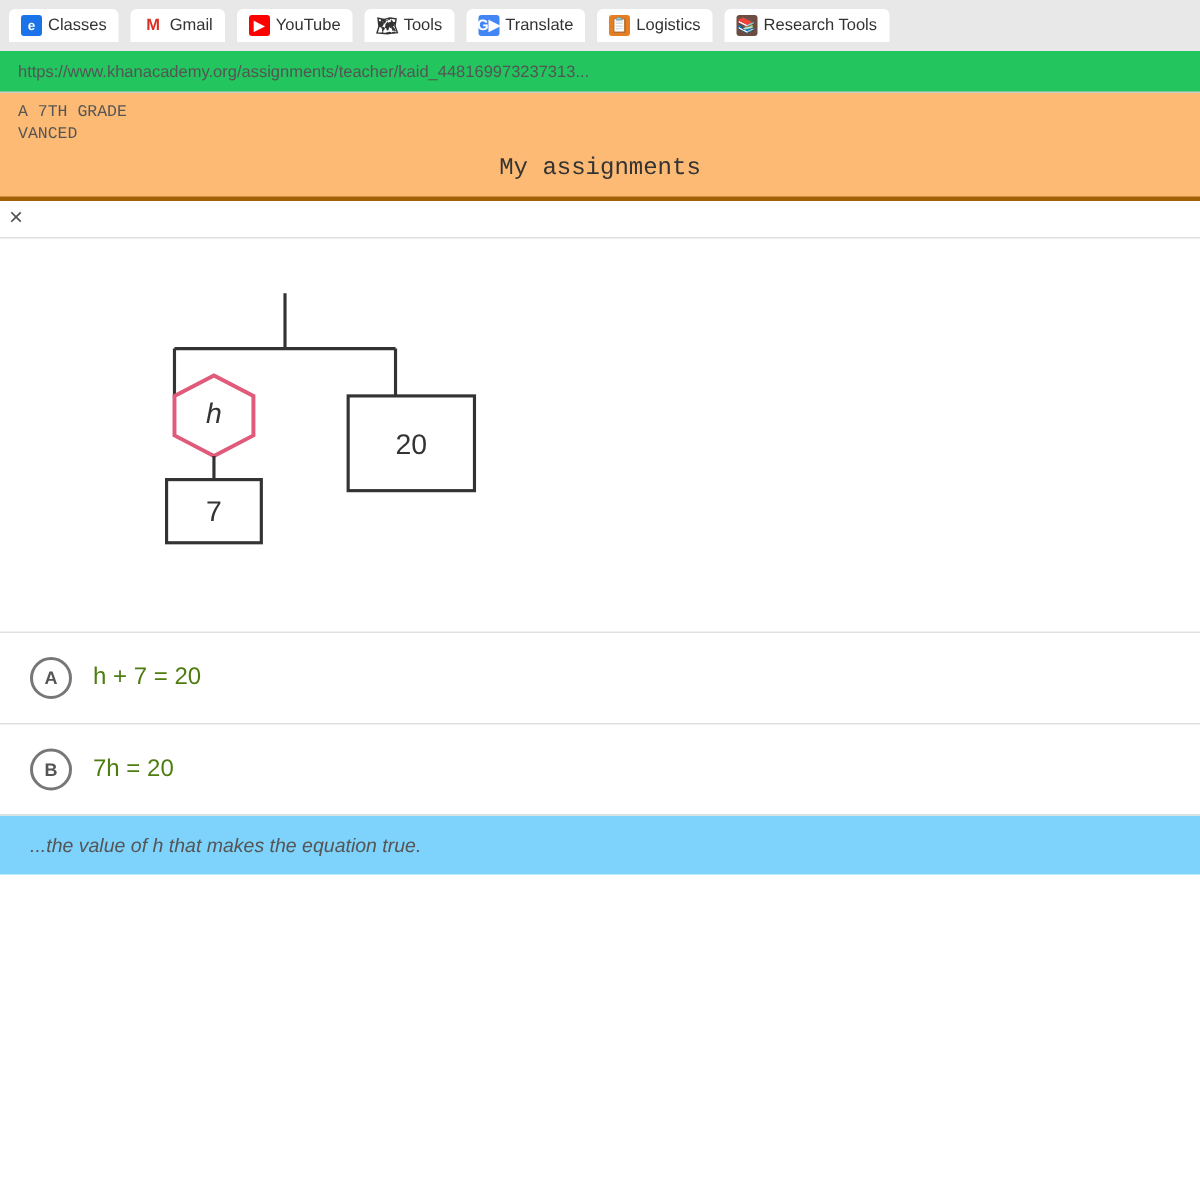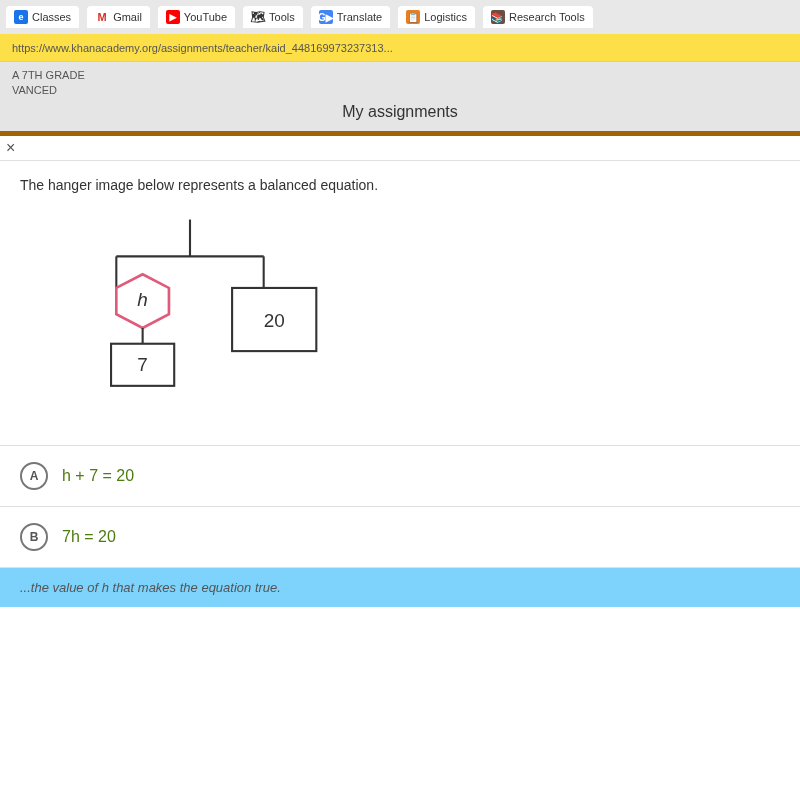--- a/index.html
+++ b/index.html
@@ -42,35 +42,36 @@
     }
     .tab-favicon.blue { background: #1a73e8; color: white; }
     .tab-favicon.gmail { background: white; }
     .tab-favicon.youtube { background: #ff0000; color: white; }
     .tab-favicon.translate { background: #4285f4; color: white; }
     .tab-favicon.logistics { background: #ff8c00; color: white; }
     .tab-favicon.research { background: #795548; color: white; }
 
     
     .url-bar {
-      background: #fde047;
+      background: #22c55e;
       height: 28px;
       display: flex;
       align-items: center;
       padding: 0 12px;
       font-size: 11px;
       color: #555;
       border-bottom: 1px solid #ccc;
     }
 
     
     .page-header {
-      background: #e5e5e5;
+      background: #fdba74;
       padding: 6px 12px;
-      border-bottom: 5px solid #a16207;
+      border-bottom: 3px solid #a16207;
+      font-family: Liberation Mono, monospace;
     }
     .breadcrumb-row {
       font-size: 11px;
       color: #555;
       line-height: 1.4;
     }
     .page-title {
       font-size: 16px;
       font-weight: 500;
       color: #333;
@@ -219,21 +220,20 @@
     <span>VANCED</span>
   </div>
   <div class="page-title">My assignments</div>
 </div>
 
 <div class="question-title-row">
   <span class="close-x">×</span>
 </div>
 
 <div class="question-body">
-  <p class="question-text">The hanger image below represents a balanced equation.</p>
 
   <div class="hanger-diagram">
     <svg class="hanger-svg" viewBox="0 0 300 190">
 
       <line x1="150" y1="10" x2="150" y2="45" stroke="#333" stroke-width="2"></line>
 
       <line x1="80" y1="45" x2="220" y2="45" stroke="#333" stroke-width="2"></line>
 
       <line x1="80" y1="45" x2="80" y2="75" stroke="#333" stroke-width="2"></line>
 

